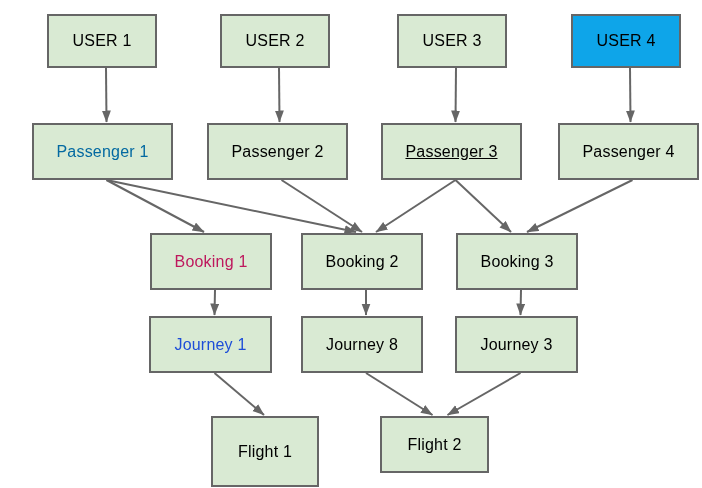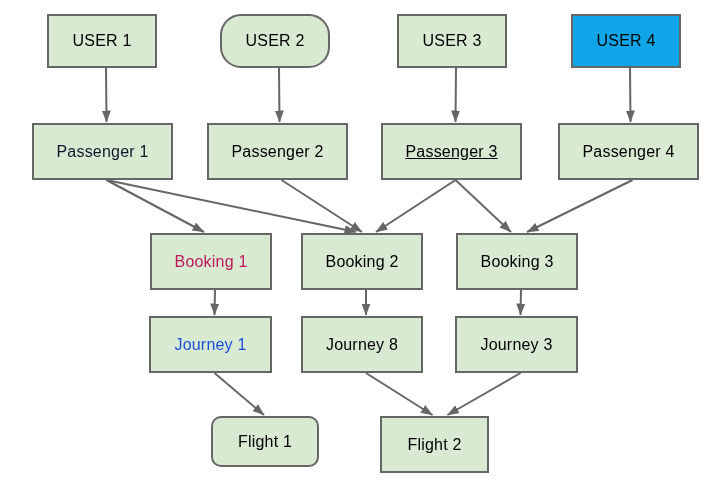--- a/index.html
+++ b/index.html
@@ -68,30 +68,30 @@
         <line x1="517" y1="290" x2="516.5" y2="315" stroke="#666666" stroke-width="2" marker-end="url(#arrowhead)"></line>
         <line x1="210.5" y1="373" x2="260" y2="415" stroke="#666666" stroke-width="2" marker-end="url(#arrowhead)"></line>
         <line x1="362" y1="373" x2="428.5" y2="415" stroke="#666666" stroke-width="2" marker-end="url(#arrowhead)"></line>
         <line x1="516.5" y1="373" x2="443.5" y2="415" stroke="#666666" stroke-width="2" marker-end="url(#arrowhead)"></line>
       </g>
   </svg>
   <div class="nodes-layer">
       <div class="node" style="left: 47px; top: 14px; width: 110px; height: 54px; background: rgb(217, 234, 211); border-color: rgb(102, 102, 102); color: rgb(0, 0, 0);">
         <span>USER 1</span>
       </div>
-      <div class="node" style="left: 220px; top: 14px; width: 110px; height: 54px; background: rgb(217, 234, 211); border-color: rgb(102, 102, 102); color: rgb(0, 0, 0); border-radius: 21px;">
+      <div class="node" style="left: 220px; top: 14px; width: 110px; height: 54px; background: rgb(217, 234, 211); border-color: rgb(102, 102, 102); color: rgb(0, 0, 0);">
         <span>USER 2</span>
       </div>
       <div class="node" style="left: 397px; top: 14px; width: 110px; height: 54px; background: rgb(217, 234, 211); border-color: rgb(102, 102, 102); color: rgb(0, 0, 0);">
         <span>USER 3</span>
       </div>
       <div class="node" style="left: 571px; top: 14px; width: 110px; height: 54px; background: #0ea5e9; border-color: rgb(102, 102, 102); color: rgb(0, 0, 0);">
         <span>USER 4</span>
       </div>
-      <div class="node" style="left: 32px; top: 123px; width: 141px; height: 57px; background: rgb(217, 234, 211); border-color: rgb(102, 102, 102); color: #0f172a;">
+      <div class="node" style="left: 32px; top: 123px; width: 141px; height: 57px; background: rgb(217, 234, 211); border-color: rgb(102, 102, 102); color: #0369a1;">
         <span>Passenger 1</span>
       </div>
       <div class="node" style="left: 207px; top: 123px; width: 141px; height: 57px; background: rgb(217, 234, 211); border-color: rgb(102, 102, 102); color: rgb(0, 0, 0);">
         <span>Passenger 2</span>
       </div>
       <div class="node" style="left: 381px; top: 123px; width: 141px; height: 57px; background: rgb(217, 234, 211); border-color: rgb(102, 102, 102); color: rgb(0, 0, 0); text-decoration: underline;">
         <span>Passenger 3</span>
       </div>
       <div class="node" style="left: 558px; top: 123px; width: 141px; height: 57px; background: rgb(217, 234, 211); border-color: rgb(102, 102, 102); color: rgb(0, 0, 0); text-align: center;">
         <span>Passenger 4</span>
@@ -107,20 +107,20 @@
       </div>
       <div class="node" style="left: 149px; top: 316px; width: 123px; height: 57px; background: rgb(217, 234, 211); border-color: rgb(102, 102, 102); color: #1d4ed8;">
         <span>Journey 1</span>
       </div>
       <div class="node" style="left: 301px; top: 316px; width: 122px; height: 57px; background: rgb(217, 234, 211); border-color: rgb(102, 102, 102); color: rgb(0, 0, 0);">
         <span>Journey 8</span>
       </div>
       <div class="node" style="left: 455px; top: 316px; width: 123px; height: 57px; background: rgb(217, 234, 211); border-color: rgb(102, 102, 102); color: rgb(0, 0, 0);">
         <span>Journey 3</span>
       </div>
-      <div class="node" style="left: 211px; top: 416px; width: 108px; height: 51px; background: rgb(217, 234, 211); border-color: rgb(102, 102, 102); color: rgb(0, 0, 0); border-radius: 10px;">
+      <div class="node" style="left: 211px; top: 416px; width: 108px; height: 71px; background: rgb(217, 234, 211); border-color: rgb(102, 102, 102); color: rgb(0, 0, 0);">
         <span>Flight 1</span>
       </div>
       <div class="node" style="left: 380px; top: 416px; width: 109px; height: 57px; background: rgb(217, 234, 211); border-color: rgb(102, 102, 102); color: rgb(0, 0, 0);">
         <span>Flight 2</span>
       </div>
     </div>
 </div>
 
 </body></html>

